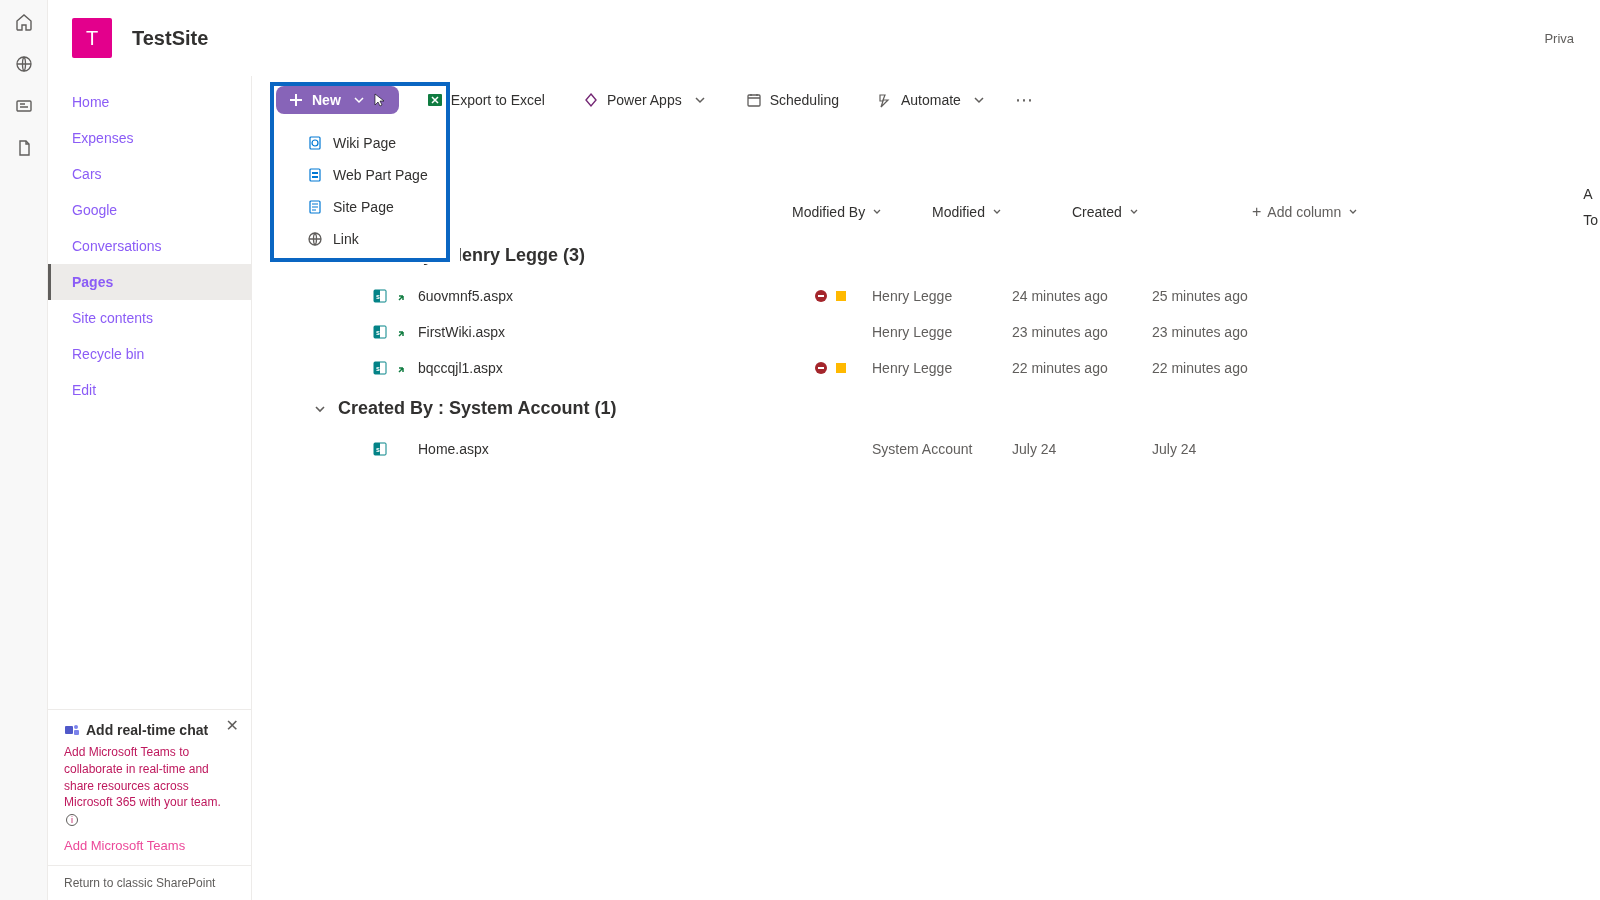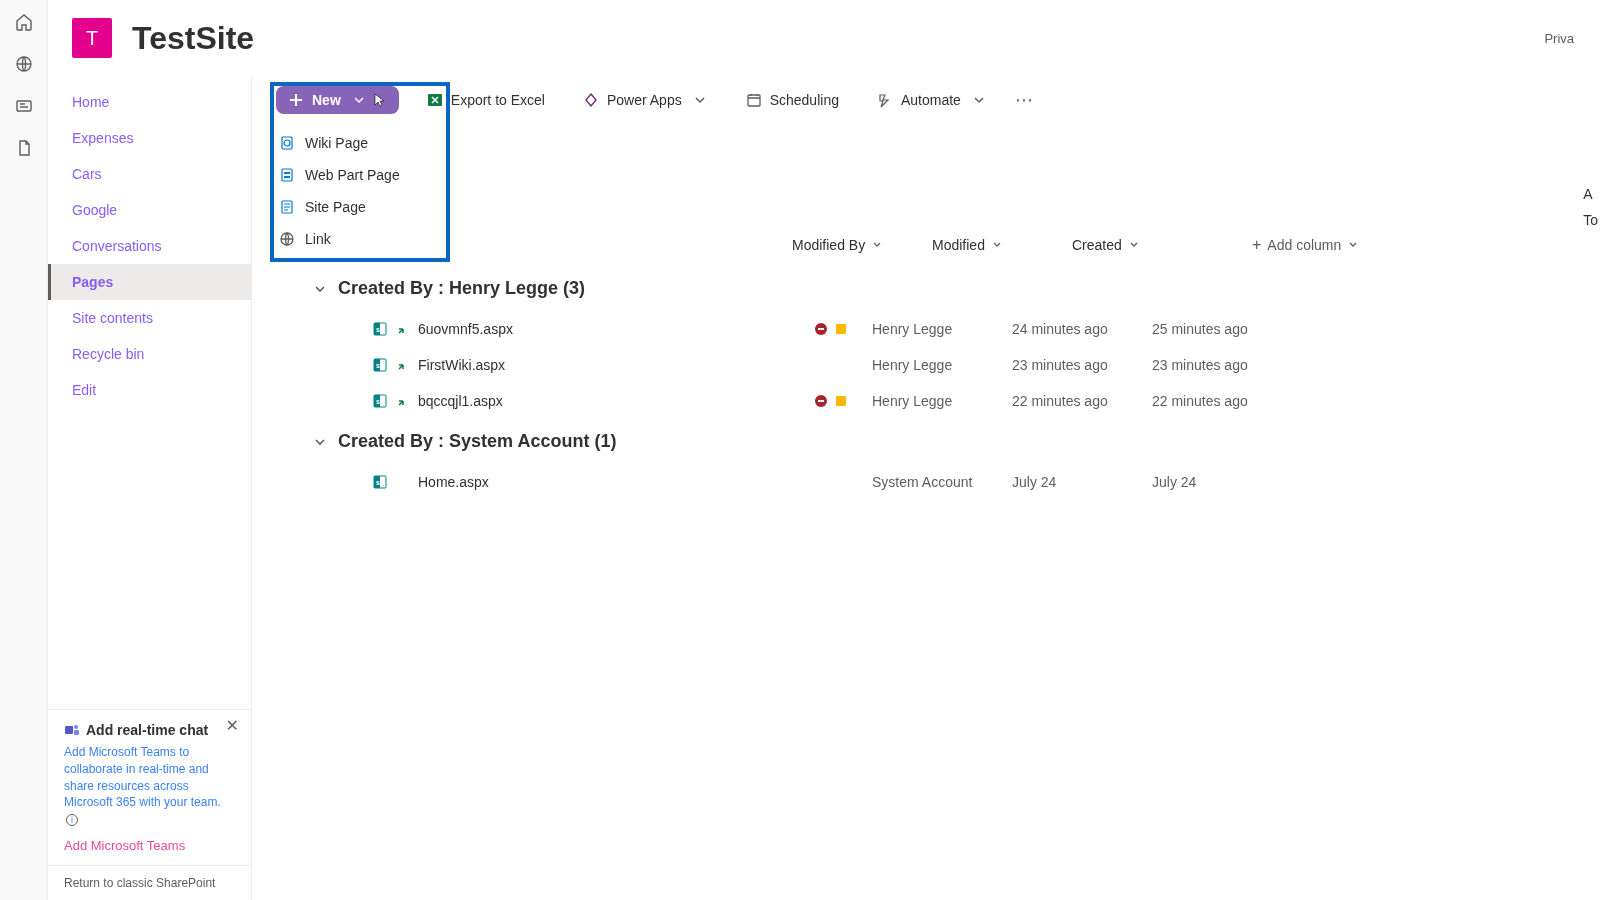--- a/index.html
+++ b/index.html
@@ -8,67 +8,67 @@
 
 .app-bar { width: 48px; background: #f8f8f8; display: flex; flex-direction: column; align-items: center; padding-top: 12px; gap: 22px; border-right: 1px solid #edebe9; }
 .app-bar .icon { width: 20px; height: 20px; color: #605e5c; }
 
 
 .main { flex: 1; display: flex; flex-direction: column; }
 
 
 .site-header { display: flex; align-items: center; padding: 18px 24px 18px 24px; }
 .site-logo { width: 40px; height: 40px; background: #e3008c; color: #fff; font-size: 20px; display: flex; align-items: center; justify-content: center; border-radius: 2px; margin-right: 20px; }
-.site-title { font-size: 32px; font-weight: 600; }
+.site-title { font-size: 20px; font-weight: 600; }
 .privacy { margin-left: auto; font-size: 13px; color: #605e5c; padding-right: 2px; }
 
 
 .body { flex: 1; display: flex; min-height: 0; }
 
 
 .side-nav { width: 204px; border-right: 1px solid #edebe9; display: flex; flex-direction: column; padding-top: 8px; position: relative; }
 .nav-list { flex: 1; }
 .nav-item { padding: 10px 16px 10px 24px; font-size: 14px; color: #8b5cf6; cursor: pointer; }
 .nav-item.active { background: #edebe9; font-weight: 600; position: relative; }
 .nav-item.active::before { content: ""; position: absolute; left: 0; top: 0; bottom: 0; width: 3px; background: #605e5c; }
 
 
 .teams-promo { padding: 12px 16px; border-top: 1px solid #edebe9; position: relative; }
 .teams-promo .close-x { position: absolute; top: 6px; right: 12px; color: #605e5c; font-size: 16px; cursor: pointer; }
 .teams-promo-title { display:flex; align-items:center; gap:6px; font-weight:700; font-size:14px; margin-bottom:6px;}
 .teams-promo-title svg { width:16px; height:16px; }
-.teams-promo-body { font-size: 12px; color: #3b82f6; line-height: 1.4; }
+.teams-promo-body { font-size: 12px; color: #be185d; line-height: 1.4; }
 .teams-promo-body .info { display:inline-block; width:12px; height:12px; border:1px solid #605e5c; border-radius:50%; font-size:9px; text-align:center; line-height:11px; margin-left:2px;}
 .teams-link { font-size: 13px; color: #ec4899; margin-top: 10px; display:block; cursor:pointer; }
 .classic-link { padding: 10px 16px; font-size: 12px; color: #605e5c; border-top: 1px solid #edebe9; cursor:pointer;}
 
 
 .content { flex: 1; display: flex; min-width: 0; position: relative;}
 .list-area { flex: 1; min-width:0; }
 .right-labels { position:absolute; right:2px; top:110px; font-size:14px; color:#323130; text-align:left;}
 .right-labels div { margin-bottom:10px;}
 
 
 .toolbar { display: flex; align-items: center; gap: 18px; padding: 12px 24px; height: 48px; position:relative;}
 .btn { display: inline-flex; align-items: center; gap: 8px; font-size: 14px; cursor: pointer; padding: 6px 10px; border-radius: 8px; }
 .btn svg, .btn .chev { width: 16px; height: 16px; }
 .btn .chev { color: #605e5c; margin-left:2px;}
 .btn-new { background: #8764b8; color: #fff; font-weight: 600; padding: 6px 12px; }
 .btn-new .chev { color:#fff; }
 .more-dots { color:#605e5c; font-size:18px; letter-spacing:2px; cursor:pointer;}
 
 
-.new-dropdown { position:absolute; top:46px; left:12px; width:168px; background:#fff; border:1px solid #fff; box-shadow: none; padding:4px 0 8px 0;}
+.new-dropdown { position:absolute; top:46px; left:40px; width:168px; background:#fff; border:1px solid #fff; box-shadow: none; padding:4px 0 8px 0;}
 .dd-item { display:flex; align-items:center; gap:10px; padding:8px 14px; font-size:14px; cursor:pointer;}
 .dd-item svg { width:16px; height:16px;}
 
 .highlight-box { position:absolute; border:4px solid #0a66c2; pointer-events:none; z-index:20; }
 
 
-.col-headers { display:flex; align-items:center; padding: 8px 40px 12px 120px; font-size:14px; color:#323130; margin-top:104px;}
+.col-headers { display:flex; align-items:center; padding: 8px 40px 12px 120px; font-size:14px; color:#323130; margin-top:71px;}
 .col { display:flex; align-items:center; gap:6px; cursor:pointer;}
 .col .chev-s { width:12px; height:12px; color:#605e5c;}
 .col-name { flex: 0 0 420px; } 
 .col-modby { flex: 0 0 140px; }
 .col-mod { flex: 0 0 140px; }
 .col-created { flex: 0 0 180px; }
 .col-add { color:#605e5c; display:flex; align-items:center; gap:6px;}
 .col-add .plus { font-size:16px; }
 
 

